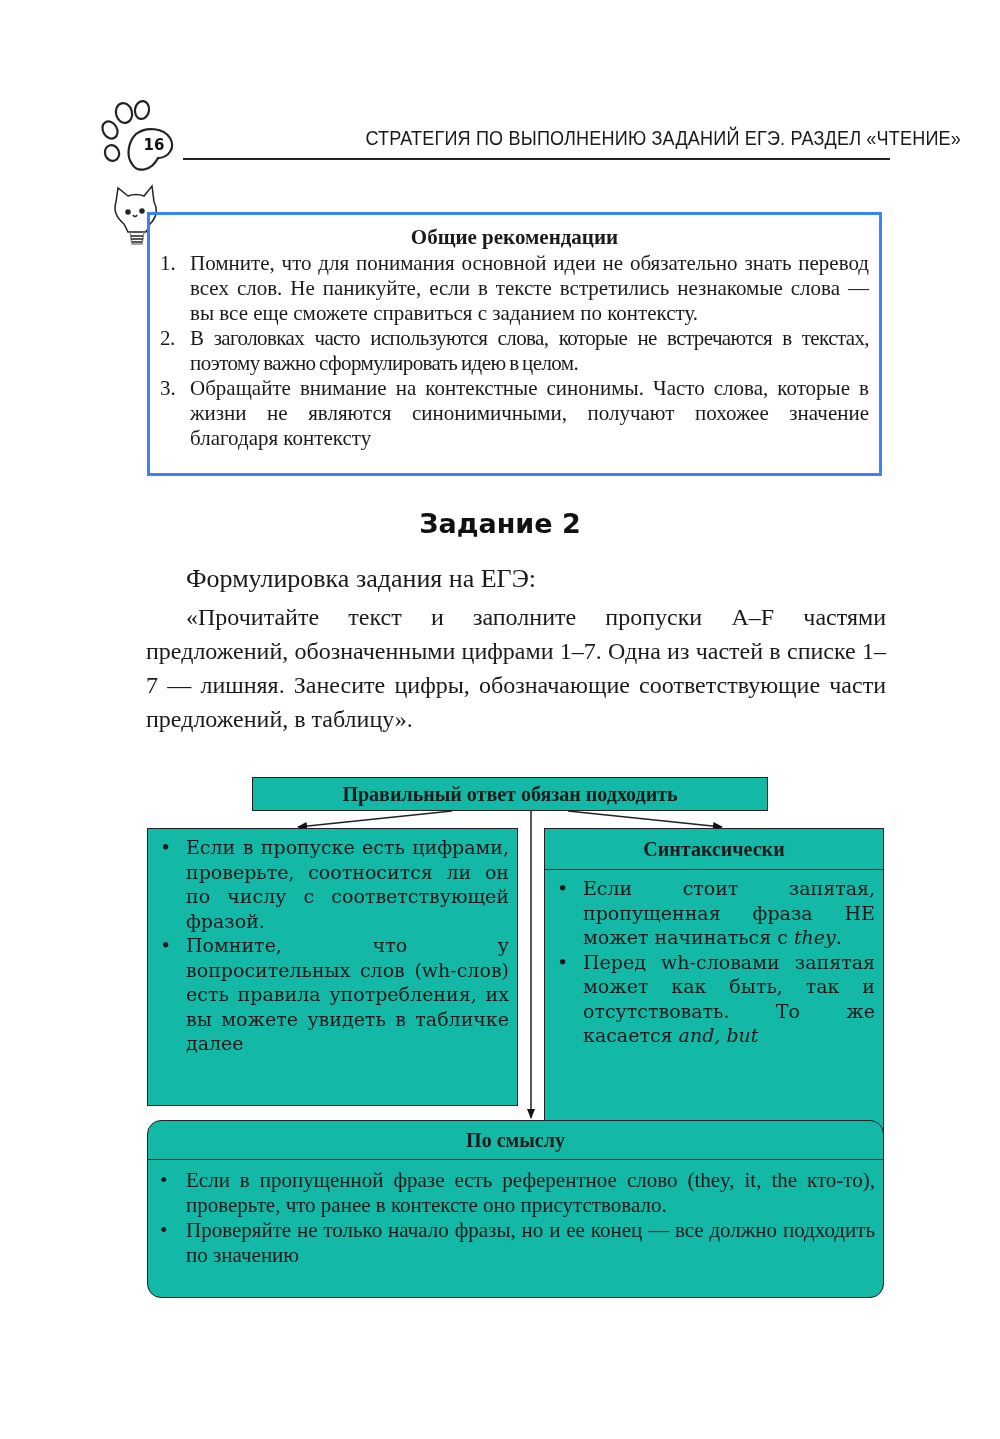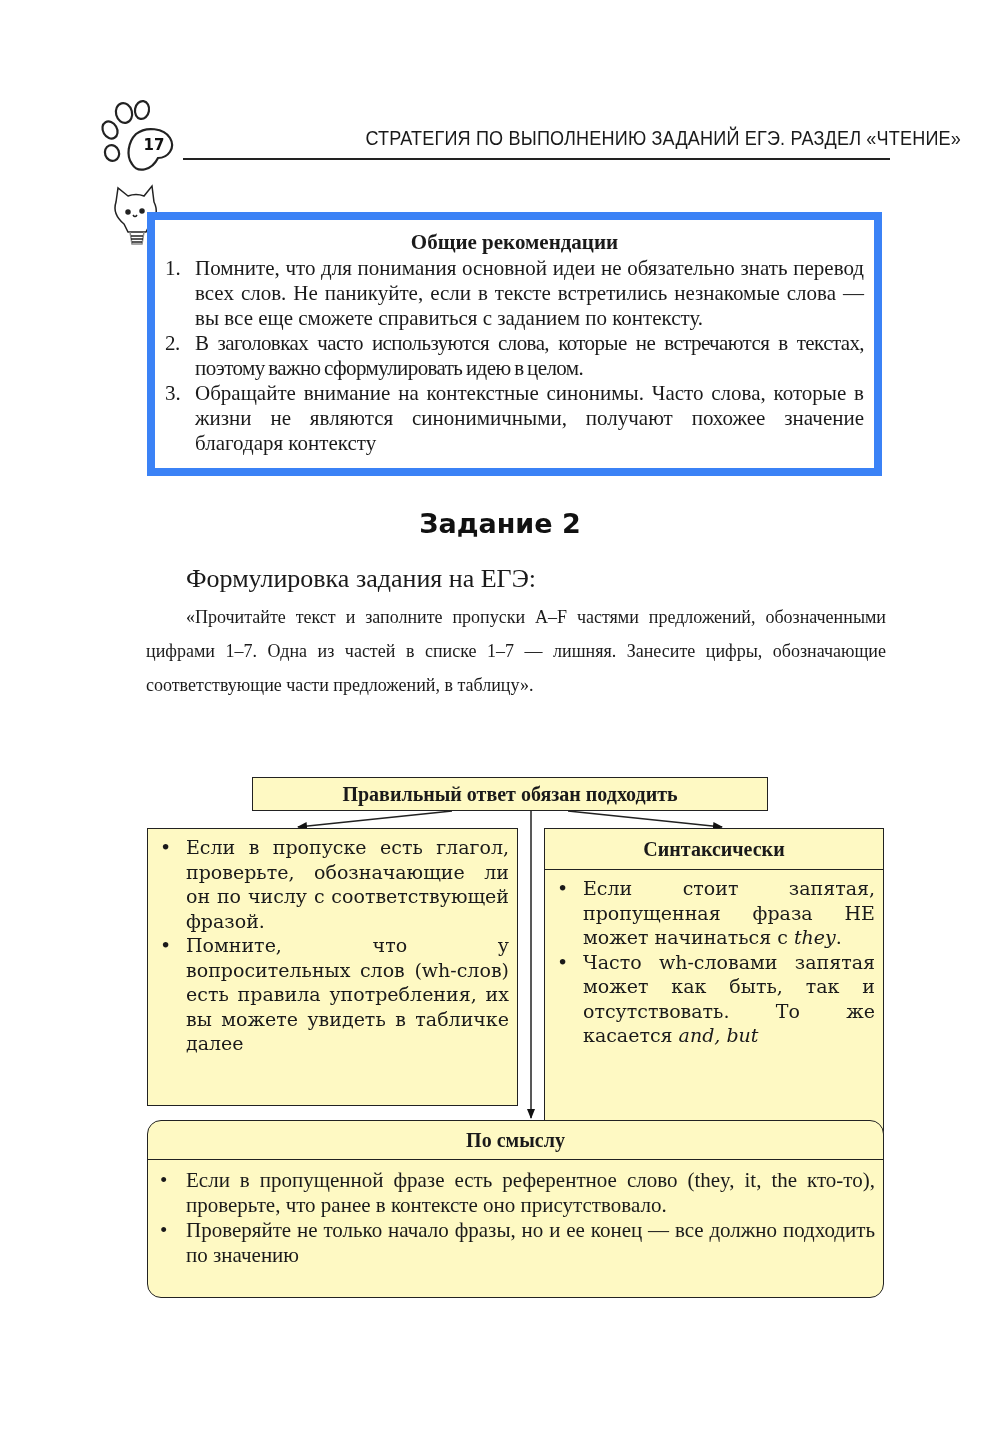--- a/index.html
+++ b/index.html
@@ -10,34 +10,34 @@
   
   #paw { left:98px; top:96px; width:90px; height:80px; }
   #page-num { left:136px; top:136px; width:36px; text-align:center; font-family:"DejaVu Sans", sans-serif; font-weight:bold; font-size:15px; color:#111; }
   #running-head { left:280px; top:126px; width:610px; text-align:right; font-family:"Liberation Sans", sans-serif; font-size:21px; letter-spacing:0.2px; transform:scaleX(0.86); transform-origin:right center; white-space:nowrap; color:#1a1a1a; }
   #head-rule { left:183px; top:158px; width:707px; height:0; border-top:2px solid #222; }
 
   
   #cat { left:106px; top:180px; width:60px; height:72px; }
 
   
-  #rec-box { left:147px; top:212px; width:735px; height:264px; border:8px solid #3b82f6; box-sizing:border-box; }
+  #rec-box { left:147px; top:212px; width:735px; height:264px; border:3px solid #3b82f6; box-sizing:border-box; }
   #rec-title { position:absolute; left:0; right:0; top:10px; text-align:center; font-weight:bold; font-size:21px; }
   .rec-list { position:absolute; left:10px; right:10px; top:36px; margin:0; padding:0; list-style:none; font-size:21px; line-height:25px; }
   .rec-list li { position:relative; padding-left:30px; text-align:justify; }
   .rec-list li .num { position:absolute; left:0; top:0; }
   .tight { letter-spacing:-0.6px; word-spacing:-1px; }
 
   
   #task-title { left:0; width:1000px; top:508px; text-align:center; font-family:"DejaVu Sans", sans-serif; font-weight:bold; font-size:27px; color:#111; }
   #task-lead { left:186px; top:564px; font-size:26px; }
-  #task-quote { left:146px; top:600px; width:740px; font-size:18px; line-height:34px; text-align:justify; text-indent:40px; }
+  #task-quote { left:146px; top:600px; width:740px; font-size:24px; line-height:34px; text-align:justify; text-indent:40px; }
 
   
-  .box { position:absolute; border:1.5px solid #222; box-sizing:border-box; background:#fef9c3; }
+  .box { position:absolute; border:1.5px solid #222; box-sizing:border-box; background:#14b8a6; }
   .box-head { font-weight:bold; font-size:20px; text-align:center; }
   #top-box { left:252px; top:777px; width:516px; height:34px; }
   #top-box .box-head { line-height:32px; }
   #gram-box { left:147px; top:828px; width:371px; height:278px; }
   #synt-box { left:544px; top:828px; width:340px; height:349px; }
   #sense-box { left:147px; top:1120px; width:737px; height:178px;border-radius:14px; }
   .sub-head { height:40px; line-height:40px; border-bottom:1.5px solid #222; }
   #sense-box .sub-head { height:38px; line-height:38px; }
   .bullets { list-style:none; margin:0; padding:6px 8px 0 8px; font-family:"DejaVu Serif", serif; font-size:19px; line-height:24.5px; }
   .bullets li { position:relative; padding-left:30px; text-align:justify; }
@@ -52,21 +52,21 @@
 
 <svg id="paw" class="abs" viewBox="0 0 90 80">
   <g fill="none" stroke="#222" stroke-width="2.2">
     <ellipse cx="26" cy="17" rx="8" ry="10" transform="rotate(-15 26 17)"></ellipse>
     <ellipse cx="44" cy="14" rx="7" ry="9" transform="rotate(10 44 14)"></ellipse>
     <ellipse cx="12" cy="34" rx="7" ry="9" transform="rotate(-30 12 34)"></ellipse>
     <ellipse cx="14" cy="57" rx="7" ry="8" transform="rotate(-20 14 57)"></ellipse>
     <path d="M38 38 C48 30 66 32 72 42 C78 52 70 62 60 62 C54 74 40 78 34 68 C28 60 30 46 38 38 Z"></path>
   </g>
 </svg>
-<div id="page-num" class="abs">17</div>
+<div id="page-num" class="abs">16</div>
 <div id="running-head" class="abs">СТРАТЕГИЯ ПО ВЫПОЛНЕНИЮ ЗАДАНИЙ ЕГЭ. РАЗДЕЛ «ЧТЕНИЕ»</div>
 <div id="head-rule" class="abs"></div>
 
 <svg id="cat" class="abs" viewBox="0 0 60 72">
   <g fill="none" stroke="#222" stroke-width="1.5">
     <path d="M10 22 L12 8 L22 16 Q30 13 38 16 L46 6 L48 22 Q54 34 44 44 L40 52 L22 52 L18 44 Q6 34 10 22 Z"></path>
     <circle cx="22" cy="32" r="2" fill="#222"></circle>
     <circle cx="36" cy="31" r="2" fill="#222"></circle>
     <path d="M27 35 Q29 38 31 35"></path>
     <path d="M24 52 L26 64 L36 64 L38 52" stroke="#888"></path>
@@ -108,30 +108,30 @@
   <line x1="568" y1="811" x2="722" y2="827" stroke="#222" stroke-width="1.5" marker-end="url(#ah)"></line>
   <line x1="531" y1="811" x2="531" y2="1118" stroke="#222" stroke-width="1.5" marker-end="url(#ah)"></line>
 </svg>
 
 <div id="top-box" class="box">
   <div class="box-head">Правильный ответ обязан подходить</div>
 </div>
 
 <div id="gram-box" class="box">
   <ul class="bullets">
-    <li><span class="dot">•</span><span>Если в пропуске есть глагол, проверьте, обозначающие ли он по числу с соответствующей фразой.</span></li>
+    <li><span class="dot">•</span><span>Если в пропуске есть цифрами, проверьте, соотносится ли он по числу с соответствующей фразой.</span></li>
     <li><span class="dot">•</span><span>Помните, что у вопросительных слов (wh-слов) есть правила употребления, их вы можете увидеть в табличке далее</span></li>
   </ul>
 </div>
 
 <div id="synt-box" class="box">
   <div class="box-head sub-head">Синтаксически</div>
   <ul class="bullets">
     <li><span class="dot">•</span><span>Если стоит запятая, пропущенная фраза НЕ может начинаться с </span><span class="it">they</span><span>.</span></li>
-    <li><span class="dot">•</span><span>Часто wh-словами запятая может как быть, так и отсутствовать. То же касается </span><span class="it">and, but</span></li>
+    <li><span class="dot">•</span><span>Перед wh-словами запятая может как быть, так и отсутствовать. То же касается </span><span class="it">and, but</span></li>
   </ul>
 </div>
 
 <div id="sense-box" class="box">
   <div class="box-head sub-head">По смыслу</div>
   <ul class="bullets">
     <li><span class="dot">•</span><span>Если в пропущенной фразе есть референтное слово (they, it, the кто-то), проверьте, что ранее в контексте оно присутствовало.</span></li>
     <li><span class="dot">•</span><span>Проверяйте не только начало фразы, но и ее конец — все должно подходить по значению</span></li>
   </ul>
 </div>

